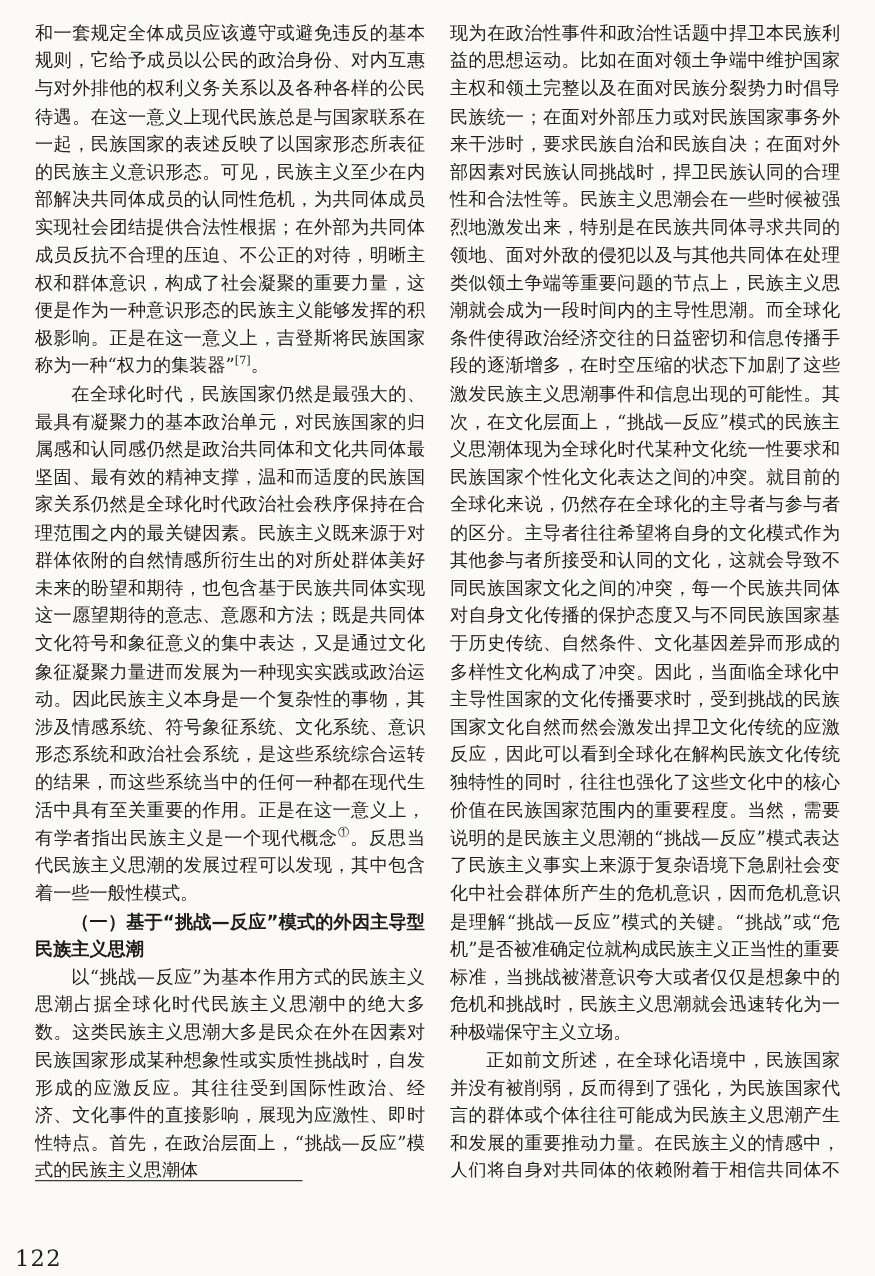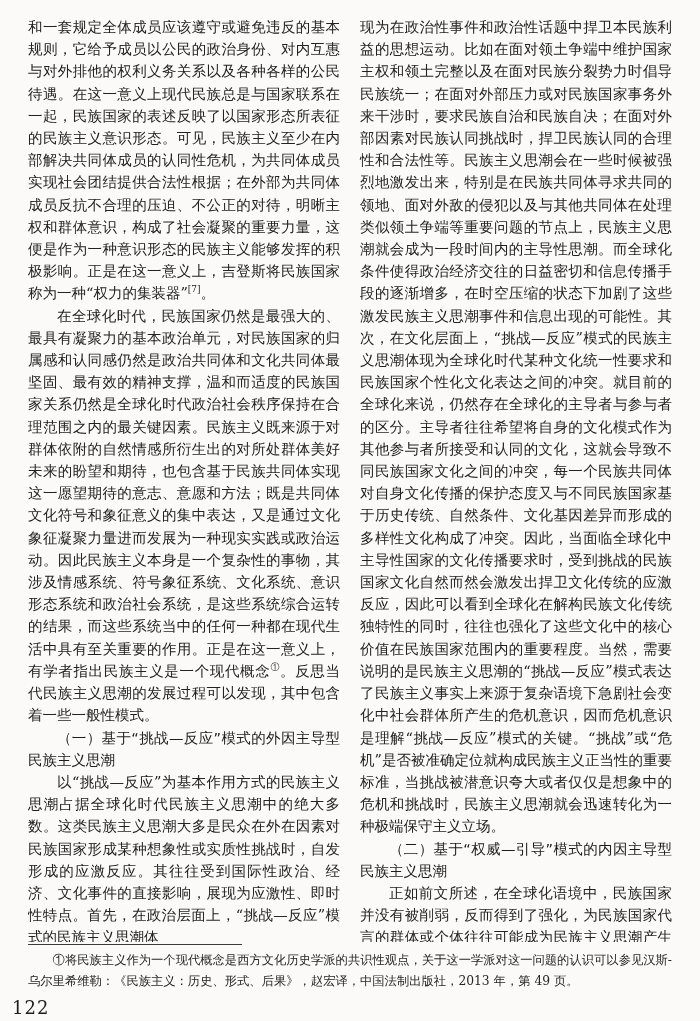--- a/index.html
+++ b/index.html
@@ -36,21 +36,21 @@
     font-weight:bold;
     line-height:26px;
     margin:13px 0 9px 0;
     text-indent:2.3em;
     text-align:justify;
     color:#1c1c1c;
   }
   h3.subheading{
     font-family:"DejaVu Sans","Liberation Sans",sans-serif;
     font-size:14.5px;
-    font-weight:normal;
+    font-weight:bold;
     line-height:22.2px;
     margin:0;
     text-indent:2em;
     text-align:justify;
     color:#1c1c1c;
   }
   sup.cite{
     font-size:9px;
     line-height:0;
     vertical-align:super;
@@ -97,26 +97,24 @@
       <p class="body"><span>在全球化时代，民族国家仍然是最强大的、最具有凝聚力的基本政治单元，对民族国家的归属感和认同感仍然是政治共同体和文化共同体最坚固、最有效的精神支撑，温和而适度的民族国家关系仍然是全球化时代政治社会秩序保持在合理范围之内的最关键因素。民族主义既来源于对群体依附的自然情感所衍生出的对所处群体美好未来的盼望和期待，也包含基于民族共同体实现这一愿望期待的意志、意愿和方法；既是共同体文化符号和象征意义的集中表达，又是通过文化象征凝聚力量进而发展为一种现实实践或政治运动。因此民族主义本身是一个复杂性的事物，其涉及情感系统、符号象征系统、文化系统、意识形态系统和政治社会系统，是这些系统综合运转的结果，而这些系统当中的任何一种都在现代生活中具有至关重要的作用。正是在这一意义上，有学者指出民族主义是一个现代概念</span><sup class="cite">①</sup><span>。反思当代民族主义思潮的发展过程可以发现，其中包含着一些一般性模式。</span></p>
 
       <h3 class="subheading">（一）基于“挑战—反应”模式的外因主导型民族主义思潮</h3>
 
       <p class="body">以“挑战—反应”为基本作用方式的民族主义思潮占据全球化时代民族主义思潮中的绝大多数。这类民族主义思潮大多是民众在外在因素对民族国家形成某种想象性或实质性挑战时，自发形成的应激反应。其往往受到国际性政治、经济、文化事件的直接影响，展现为应激性、即时性特点。首先，在政治层面上，“挑战—反应”模式的民族主义思潮体</p>
     </div>
 
     <div class="col">
       <p class="body no-indent">现为在政治性事件和政治性话题中捍卫本民族利益的思想运动。比如在面对领土争端中维护国家主权和领土完整以及在面对民族分裂势力时倡导民族统一；在面对外部压力或对民族国家事务外来干涉时，要求民族自治和民族自决；在面对外部因素对民族认同挑战时，捍卫民族认同的合理性和合法性等。民族主义思潮会在一些时候被强烈地激发出来，特别是在民族共同体寻求共同的领地、面对外敌的侵犯以及与其他共同体在处理类似领土争端等重要问题的节点上，民族主义思潮就会成为一段时间内的主导性思潮。而全球化条件使得政治经济交往的日益密切和信息传播手段的逐渐增多，在时空压缩的状态下加剧了这些激发民族主义思潮事件和信息出现的可能性。其次，在文化层面上，“挑战—反应”模式的民族主义思潮体现为全球化时代某种文化统一性要求和民族国家个性化文化表达之间的冲突。就目前的全球化来说，仍然存在全球化的主导者与参与者的区分。主导者往往希望将自身的文化模式作为其他参与者所接受和认同的文化，这就会导致不同民族国家文化之间的冲突，每一个民族共同体对自身文化传播的保护态度又与不同民族国家基于历史传统、自然条件、文化基因差异而形成的多样性文化构成了冲突。因此，当面临全球化中主导性国家的文化传播要求时，受到挑战的民族国家文化自然而然会激发出捍卫文化传统的应激反应，因此可以看到全球化在解构民族文化传统独特性的同时，往往也强化了这些文化中的核心价值在民族国家范围内的重要程度。当然，需要说明的是民族主义思潮的“挑战—反应”模式表达了民族主义事实上来源于复杂语境下急剧社会变化中社会群体所产生的危机意识，因而危机意识是理解“挑战—反应”模式的关键。“挑战”或“危机”是否被准确定位就构成民族主义正当性的重要标准，当挑战被潜意识夸大或者仅仅是想象中的危机和挑战时，民族主义思潮就会迅速转化为一种极端保守主义立场。</p>
 
-      <h3 class="subheading">（二）基于“权威—引导”模式的内因主导型民族主义思潮</h3>
 
       <p class="body">正如前文所述，在全球化语境中，民族国家并没有被削弱，反而得到了强化，为民族国家代言的群体或个体往往可能成为民族主义思潮产生和发展的重要推动力量。在民族主义的情感中，人们将自身对共同体的依赖附着于相信共同体不断强化的力量、相信血缘以及更具有确定性的疆域，这些</p>
     </div>
 
   </div>
 
   <div class="footnote-area">
     <div class="footnote-rule"></div>
-    <p class="footnote"><span>①</span><span>将民族主义作为一个现代概念是西方文化历史学派的共识性观点，关于这一学派对这一问题的认识可以参见汉斯-乌尔里希维勒：《民族主义：历史、形式、后果》，赵宏译，中国法制出版社，2013 年，第 49 页。</span></p>
     <div class="page-number">122</div>
   </div>
 
 </div>
 
 </body></html>

